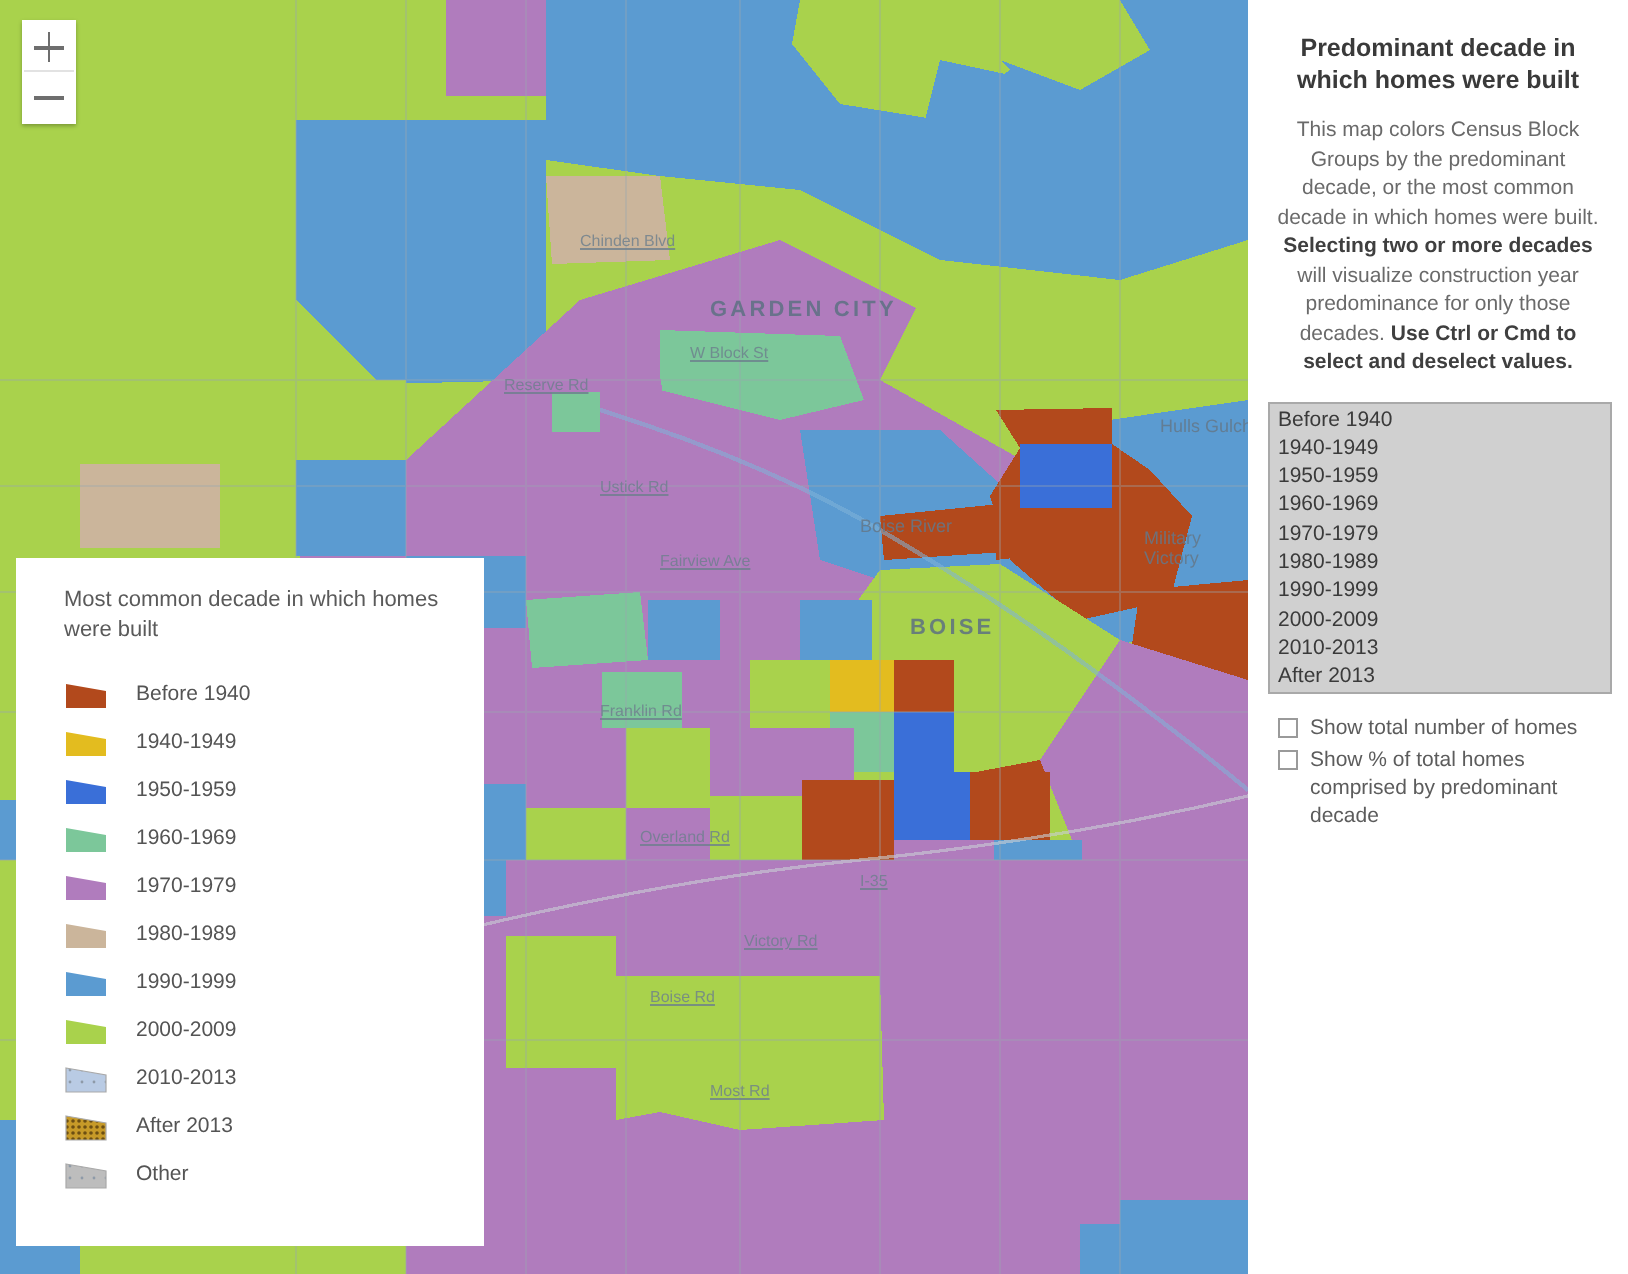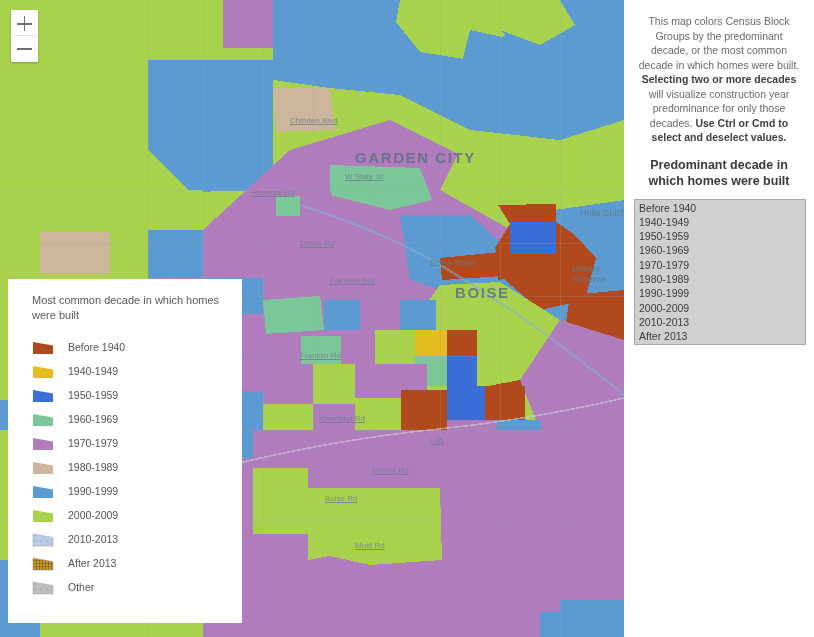--- a/index.html
+++ b/index.html
@@ -59,21 +59,21 @@
   
   .map-label {
     position: absolute;
     color: #5e6f7d;
     font-family: "Liberation Sans", sans-serif;
     white-space: nowrap;
     pointer-events: none;
     user-select: none;
   }
   .lbl-city {
-    font-size: 15px;
+    font-size: 11px;
     font-weight: bold;
     letter-spacing: 1.6px;
     color: #5d7183;
     opacity: .85;
   }
   .lbl-street {
     font-size: 8px;
     color: #6d7f8d;
     opacity: .8;
     text-decoration: underline;
@@ -329,28 +329,28 @@
         </g>
 
         <path d="M300 205 Q380 230 440 265 Q500 300 560 345 Q600 375 624 395" stroke="#7fb2d8" stroke-width="2.2" fill="none" opacity="0.55"></path>
 
         <path d="M210 470 Q330 440 430 430 Q530 420 624 398" stroke="#c9cfd4" stroke-width="1.6" fill="none" opacity="0.6"></path>
       </svg>
     </div>
 
     <div>
       <div class="map-label lbl-city" style="left:355px;top:149px">GARDEN CITY</div>
-      <div class="map-label lbl-city" style="left:455px;top:284px">BOISE</div>
+      <div class="map-label lbl-city" style="left:455px;top:308px">BOISE</div>
       <div class="map-label lbl-street" style="left:252px;top:188px">Reserve Rd</div>
       <div class="map-label lbl-street" style="left:300px;top:239px">Ustick Rd</div>
       <div class="map-label lbl-street" style="left:330px;top:276px">Fairview Ave</div>
-      <div class="map-label lbl-street" style="left:345px;top:172px">W State St</div>
+      <div class="map-label lbl-street" style="left:345px;top:172px">W Block St</div>
       <div class="map-label lbl-place" style="left:430px;top:258px">Boise River</div>
       <div class="map-label lbl-place" style="left:580px;top:208px">Hulls Gulch</div>
-      <div class="map-label lbl-place" style="left:572px;top:264px;width:50px;white-space:normal;line-height:10px">Military Reserve</div>
+      <div class="map-label lbl-place" style="left:572px;top:264px;width:50px;white-space:normal;line-height:10px">Military Victory</div>
       <div class="map-label lbl-street" style="left:320px;top:414px">Overland Rd</div>
       <div class="map-label lbl-street" style="left:300px;top:351px">Franklin Rd</div>
       <div class="map-label lbl-street" style="left:148px;top:296px">Eagle Rd</div>
       <div class="map-label lbl-street" style="left:325px;top:494px">Boise Rd</div>
       <div class="map-label lbl-street" style="left:372px;top:466px">Victory Rd</div>
       <div class="map-label lbl-street" style="left:430px;top:436px">I-35</div>
       <div class="map-label lbl-street" style="left:355px;top:541px">Most Rd</div>
       <div class="map-label lbl-street" style="left:290px;top:116px">Chinden Blvd</div>
     </div>
 
@@ -466,30 +466,40 @@
                 <path d="M1 2 L21 5.5 L21 14 L1 14 Z" fill="url(#pat10)" stroke="#a9a9a9" stroke-width="0.6"></path>
               </svg>
             </span>
             <span class="legend-label">Other</span>
           </li>
         </ul>
     </div>
   </div>
 
   <div id="panel">
+    <div id="panel-title">Predominant decade in which homes were built</div>
     <div id="panel-desc">This map colors Census Block Groups by the predominant decade, or the most common decade in which homes were built. <b>Selecting two or more decades</b> will visualize construction year predominance for only those decades. <b>Use Ctrl or Cmd to select and deselect values.</b></div>
-    <div id="panel-title">Predominant decade in which homes were built</div>
 
     <ul id="decade-list">
         <li class="decade-item">Before 1940</li>
         <li class="decade-item">1940-1949</li>
         <li class="decade-item">1950-1959</li>
         <li class="decade-item">1960-1969</li>
         <li class="decade-item">1970-1979</li>
         <li class="decade-item">1980-1989</li>
         <li class="decade-item">1990-1999</li>
         <li class="decade-item">2000-2009</li>
         <li class="decade-item">2010-2013</li>
         <li class="decade-item">After 2013</li>
       </ul>
 
+    <div id="checkbox-group">
+        <div class="chk-row">
+          <span class="chk-box"></span>
+          <span class="chk-text">Show total number of homes</span>
+        </div>
+        <div class="chk-row">
+          <span class="chk-box"></span>
+          <span class="chk-text">Show % of total homes comprised by predominant decade</span>
+        </div>
+      </div>
   </div>
 </div>
 
 </body></html>

